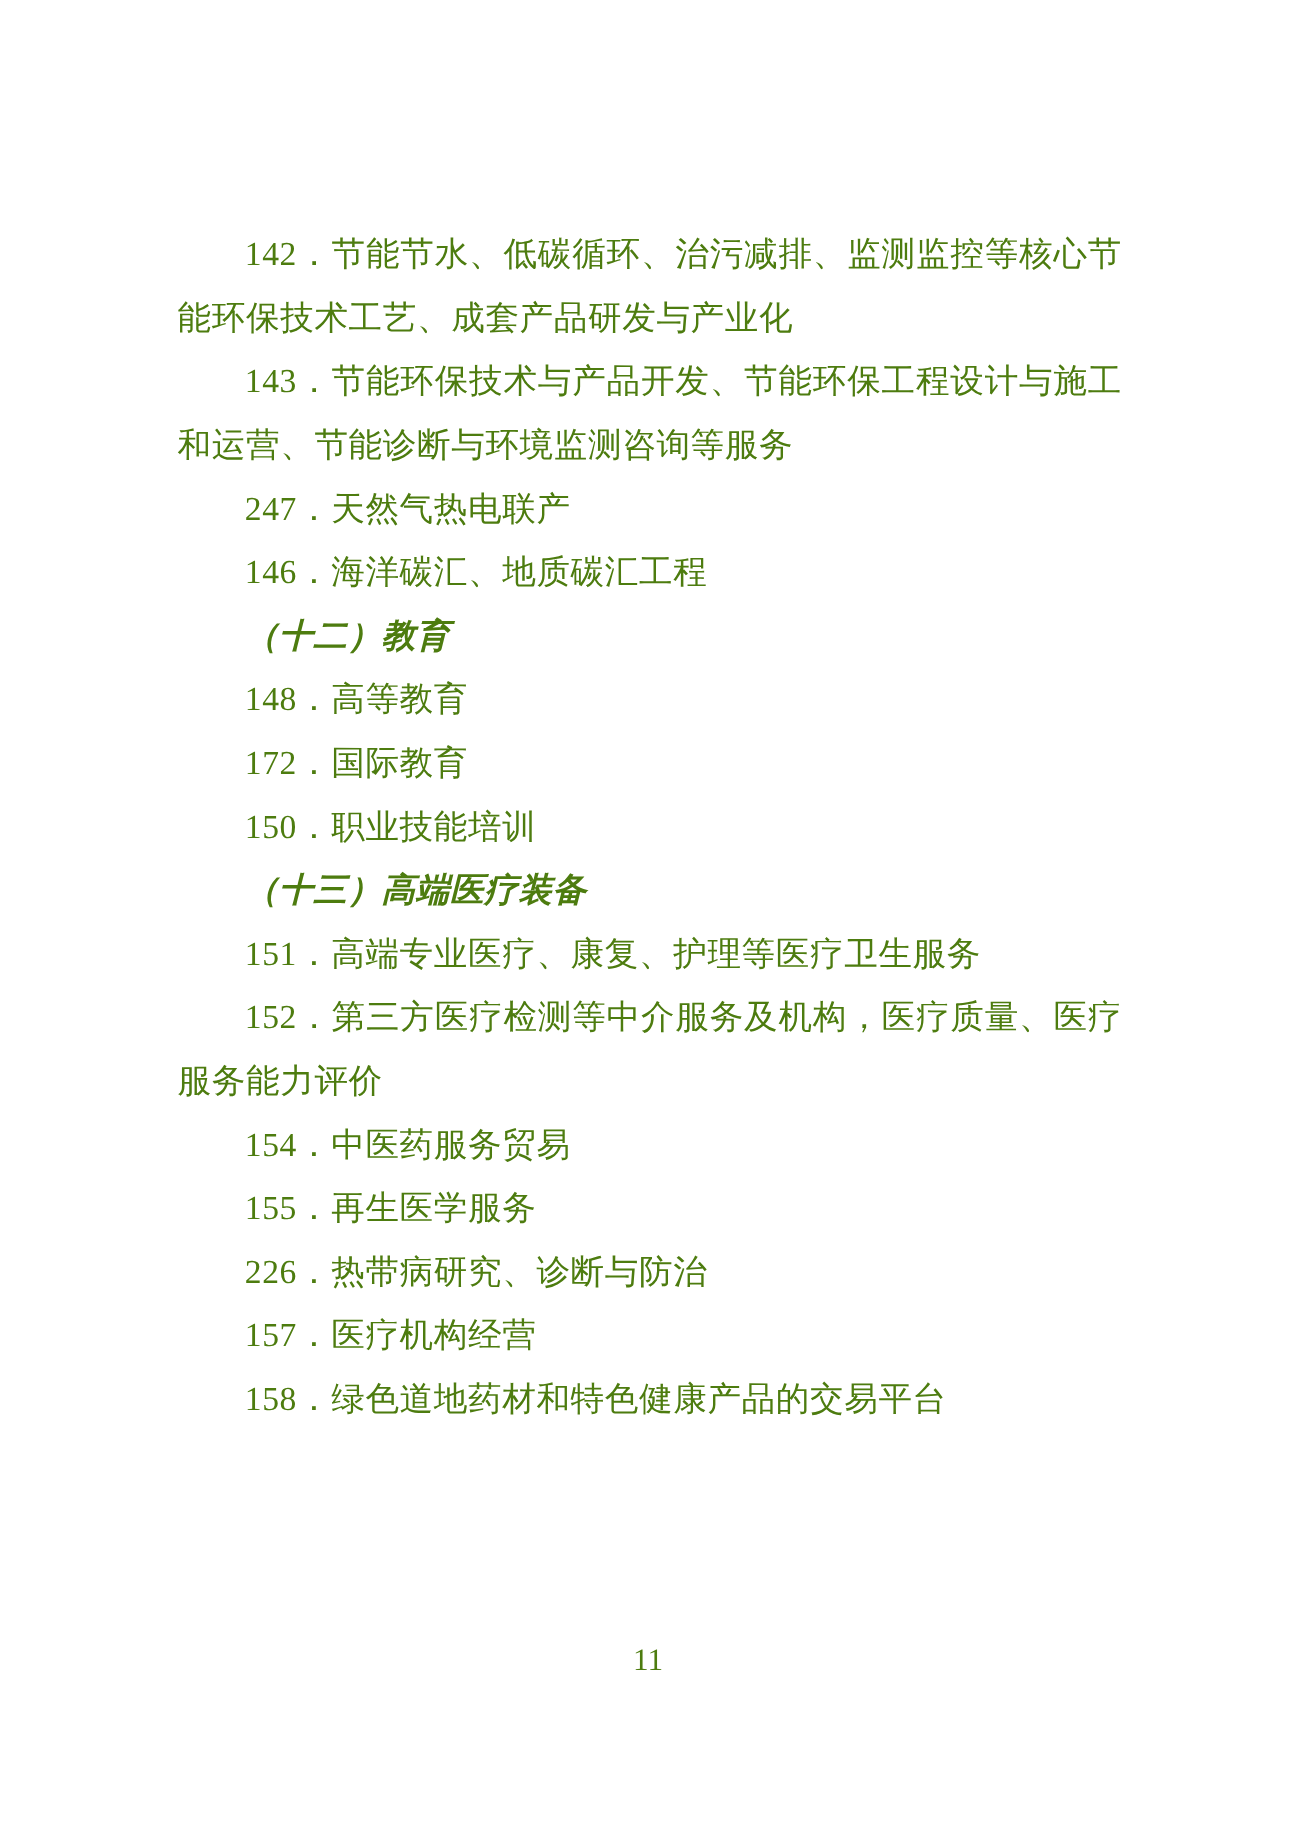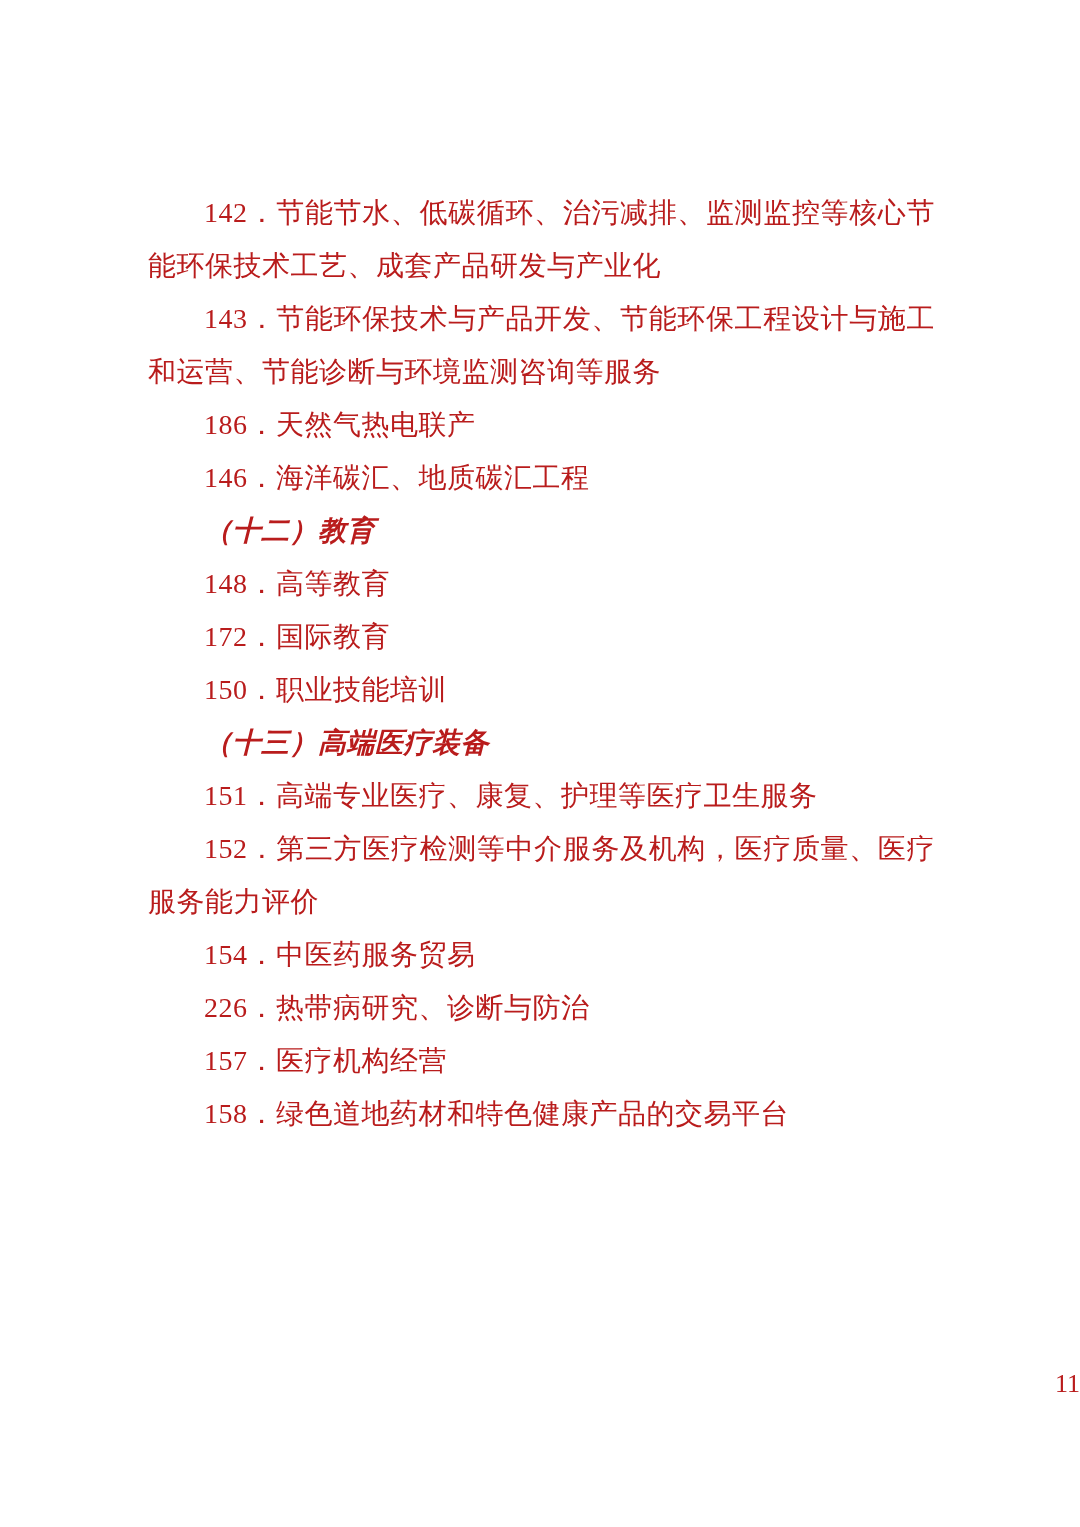--- a/index.html
+++ b/index.html
@@ -5,21 +5,21 @@
   html, body {
     margin: 0;
     padding: 0;
     background: #ffffff;
   }
   .page {
     position: relative;
     width: 1080px;
     height: 1426px;
     background: #ffffff;
-    color: #b91c1c;
+    color: #4d7c0f;
     font-family: "Liberation Serif", "DejaVu Serif", serif;
     overflow: hidden;
   }
   .content {
     position: absolute;
     left: 148px;
     top: 186px;
     width: 787px;
   }
   .para {
@@ -36,40 +36,41 @@
   }
   .para.heading {
     font-weight: bold;
     font-style: italic;
   }
   .page-number {
     position: absolute;
     left: 0;
     top: 1364px;
     width: 100%;
-    text-align: right;
+    text-align: center;
     font-size: 26px;
     line-height: 40px;
   }
 </style>
 </head>
 <body>
 
 <div class="page">
   <div class="content">
       <p class="para item">142．节能节水、低碳循环、治污减排、监测监控等核心节能环保技术工艺、成套产品研发与产业化</p>
       <p class="para item">143．节能环保技术与产品开发、节能环保工程设计与施工和运营、节能诊断与环境监测咨询等服务</p>
-      <p class="para item">186．天然气热电联产</p>
+      <p class="para item">247．天然气热电联产</p>
       <p class="para item">146．海洋碳汇、地质碳汇工程</p>
       <p class="para heading">（十二）教育</p>
       <p class="para item">148．高等教育</p>
       <p class="para item">172．国际教育</p>
       <p class="para item">150．职业技能培训</p>
       <p class="para heading">（十三）高端医疗装备</p>
       <p class="para item">151．高端专业医疗、康复、护理等医疗卫生服务</p>
       <p class="para item">152．第三方医疗检测等中介服务及机构，医疗质量、医疗服务能力评价</p>
       <p class="para item">154．中医药服务贸易</p>
+      <p class="para item">155．再生医学服务</p>
       <p class="para item">226．热带病研究、诊断与防治</p>
       <p class="para item">157．医疗机构经营</p>
       <p class="para item">158．绿色道地药材和特色健康产品的交易平台</p>
     </div>
   <div class="page-number">11</div>
 </div>
 
 </body></html>

